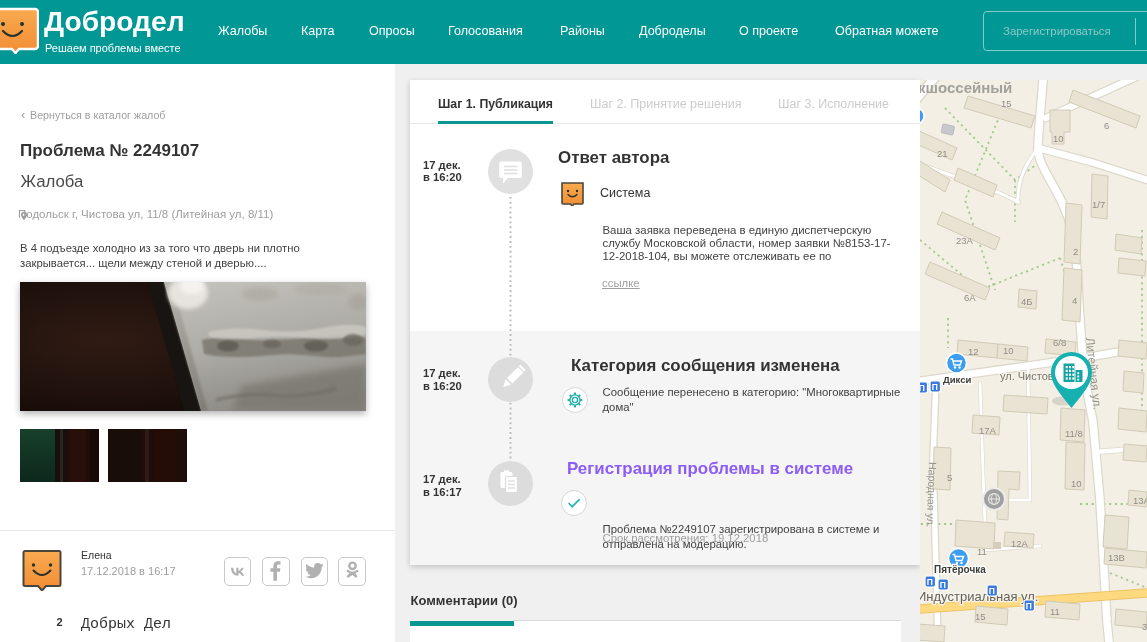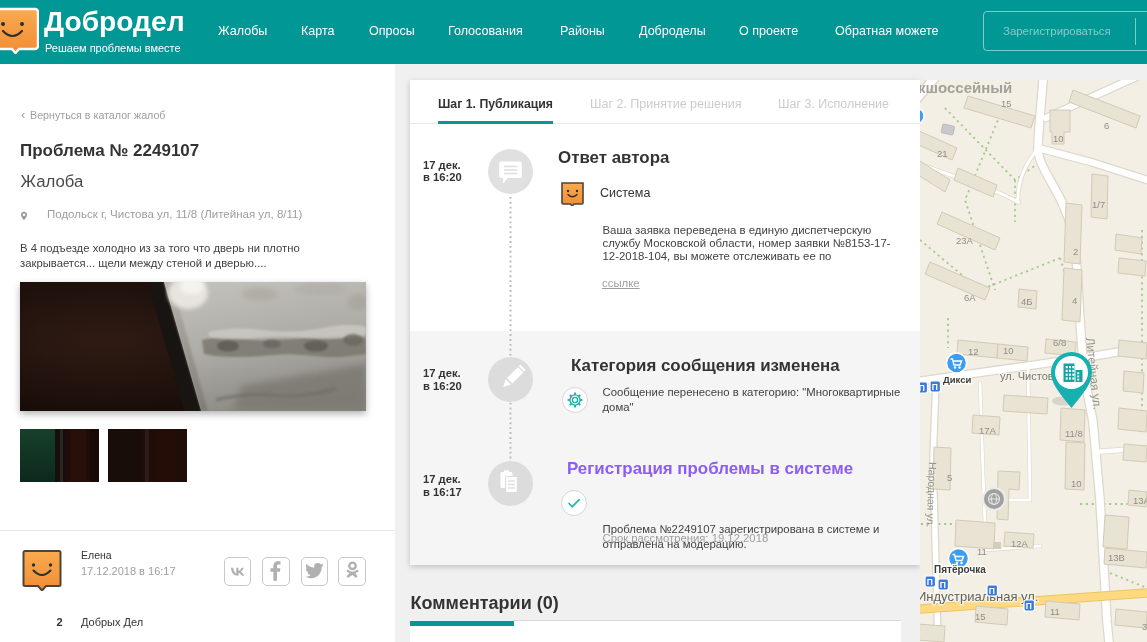--- a/index.html
+++ b/index.html
@@ -41,21 +41,21 @@
 <div class="abs" style="left:1135px;top:18px;width:1px;height:27px;background:rgba(255,255,255,0.5);"></div>
 
 <div class="abs" style="left:0;top:64px;width:395px;height:578px;background:#ffffff;"></div>
 <div class="abs" style="left:21px;top:107px;color:#9e9e9e;font-size:13px;">‹</div>
 <div class="abs" style="left:30px;top:108.5px;color:#9e9e9e;font-size:10.7px;">Вернуться в каталог жалоб</div>
 <div class="abs" style="left:20px;top:141px;color:#333;font-size:17px;font-weight:bold;">Проблема № 2249107</div>
 <div class="abs" style="left:20.5px;top:171.5px;color:#4a4a4a;font-size:16.8px;">Жалоба</div>
 <svg class="abs" style="left:20px;top:210px;" width="8" height="12" viewBox="0 0 11 13">
   <path d="M5.5 0.5 a4.2 4.2 0 0 1 4.2 4.2 c0 3.1 -4.2 7.6 -4.2 7.6 s-4.2 -4.5 -4.2 -7.6 a4.2 4.2 0 0 1 4.2 -4.2 z m0 2.4 a1.8 1.8 0 1 0 0 3.6 a1.8 1.8 0 0 0 0 -3.6 z" fill="#9e9e9e"></path>
 </svg>
-<div class="abs" style="left:47px;top:207.5px;color:#9e9e9e;font-size:11.5px;">Подольск г, Чистова ул, 11/8 (Литейная ул, 8/11)</div>
+<div class="abs" style="left:18px;top:207.5px;color:#9e9e9e;font-size:11.5px;">Подольск г, Чистова ул, 11/8 (Литейная ул, 8/11)</div>
 <div class="abs" style="left:20px;top:241px;width:310px;color:#424242;font-size:11.3px;line-height:14.7px;">В 4 подъезде холодно из за того что дверь ни плотно закрывается... щели между стеной и дверью....</div>
 
 <svg class="abs" style="left:20px;top:282px;box-shadow:0 3px 7px rgba(0,0,0,0.3);" width="346" height="129" viewBox="0 0 346 129">
   <defs>
     <radialGradient id="ph-door" cx="0.25" cy="0.45" r="0.75">
       <stop offset="0" stop-color="#301b14"></stop>
         <stop offset="0.55" stop-color="#20110c"></stop>
         <stop offset="1" stop-color="#100806"></stop>
     </radialGradient>
     <linearGradient id="ph-wall" x1="0.2" y1="0" x2="0.5" y2="1">
@@ -136,21 +136,21 @@
     <path d="M7.6 21V11.3h3.2l.5-3.8H7.6V5.1c0-1.1.3-1.8 1.9-1.8h2V-.1C11.1-.1 9.9-.2 8.6-.2c-2.9 0-4.9 1.8-4.9 5v2.7H.5v3.8h3.2V21z" fill="#b0b0b0"></path>
   </svg>
 <svg class="abs" style="left:304.5px;top:563px;" width="19" height="16" viewBox="0 0 20 17">
     <path d="M19.6 2c-.7.3-1.5.5-2.3.6.8-.5 1.5-1.3 1.8-2.2-.8.5-1.6.8-2.6 1A4 4 0 0 0 13.6.1a4 4 0 0 0-4 4c0 .3 0 .6.1.9A11.5 11.5 0 0 1 1.4.8a4 4 0 0 0-.5 2c0 1.4.7 2.6 1.8 3.4-.7 0-1.3-.2-1.8-.5v.1a4 4 0 0 0 3.2 4 4 4 0 0 1-1.8.1 4 4 0 0 0 3.8 2.8A8 8 0 0 1 0 14.4a11.4 11.4 0 0 0 6.2 1.8c7.4 0 11.4-6.1 11.4-11.4v-.5c.8-.6 1.5-1.3 2-2.2z" fill="#b0b0b0"></path>
   </svg>
 <svg class="abs" style="left:344.5px;top:561px;" width="15" height="21" viewBox="0 0 16 22">
     <path d="M8 2.6a2.2 2.2 0 1 1 0 4.4 2.2 2.2 0 0 1 0-4.4zM8 9.6a4.7 4.7 0 1 0 0-9.4 4.7 4.7 0 0 0 0 9.4zm3.1 3.1a8.8 8.8 0 0 0 2.7-1.1 1.3 1.3 0 0 0-1.4-2.2 6.2 6.2 0 0 1-8.8 0 1.3 1.3 0 1 0-1.4 2.2c.8.5 1.7.9 2.7 1.1l-2.6 2.6a1.3 1.3 0 0 0 1.9 1.9L8 14.6l2.8 2.6a1.3 1.3 0 0 0 1.9-1.9z" fill="#b0b0b0"></path>
   </svg>
 
 <div class="abs" style="left:56.5px;top:615.5px;color:#333;font-size:11px;font-weight:bold;">2</div>
-<div class="abs" style="left:81px;top:615.5px;color:#333;font-size:11px;">Добрых Дел</div>
+<div class="abs" style="left:81px;top:615.5px;color:#333;font-size:15px;font-family:Liberation Mono, monospace;">Добрых Дел</div>
 
 <div class="abs" style="left:410px;top:80px;width:510px;height:485px;background:#fff;box-shadow:0 2px 6px rgba(0,0,0,0.2);"></div>
 <div class="abs" style="left:410px;top:331px;width:510px;height:234px;background:#f5f5f5;"></div>
 <div class="abs" style="left:410px;top:123px;width:510px;height:1px;background:#e8e8e8;"></div>
 <div class="abs" style="left:438px;top:96.5px;color:#333;font-size:12.3px;font-weight:bold;">Шаг 1. Публикация</div>
 <div class="abs" style="left:438px;top:121px;width:115px;height:3px;background:#0a9794;"></div>
 <div class="abs" style="left:590px;top:96.5px;color:#ccc;font-size:12.5px;">Шаг 2. Принятие решения</div>
 <div class="abs" style="left:778px;top:96.5px;color:#ccc;font-size:12.5px;">Шаг 3. Исполнение</div>
 
 <svg class="abs" style="left:509px;top:192px;" width="3" height="270" viewBox="0 0 3 270">
@@ -223,21 +223,21 @@
 </svg>
 <div class="abs" style="left:558px;top:458.5px;color:#8b5cf6;font-size:16.9px;font-weight:bold;margin-left:9px;">Регистрация проблемы в системе</div>
 <svg class="abs" style="left:561px;top:490px;" width="26" height="26" viewBox="0 0 26 26">
   <circle cx="13" cy="13" r="12.5" fill="#fff" stroke="#d6d6d6" stroke-width="1"></circle>
   <path d="M8 13.5 l3.2 3.2 7 -7" fill="none" stroke="#2ab5b0" stroke-width="1.7" stroke-linecap="round"></path>
 </svg>
 <div class="abs" style="left:602.5px;top:490px;width:300px;color:#424242;font-size:11.35px;line-height:14.5px;margin-top:32px;">Проблема №2249107 зарегистрирована в системе и отправлена на модерацию.</div>
 <div class="abs" style="left:602.5px;top:531.5px;color:#9e9e9e;font-size:11.3px;">Срок рассмотрения: 19.12.2018</div>
 
 <div class="abs" style="left:410px;top:621px;width:491px;height:21px;background:#fff;"></div>
-<div class="abs" style="left:410.5px;top:593px;color:#333;font-size:18px;font-weight:bold;text-align:right;">Комментарии (0)</div>
+<div class="abs" style="left:410.5px;top:593px;color:#333;font-size:13px;font-weight:bold;text-align:right;">Комментарии (0)</div>
 <div class="abs" style="left:410px;top:621px;width:104px;height:4.5px;background:#0a9794;"></div>
 <div class="abs" style="left:513px;top:620px;width:388px;height:1px;background:#d9d9d9;"></div>
 
 <svg class="abs" style="left:920px;top:80px;" width="227" height="562" viewBox="0 0 227 562">
   <rect width="227" height="562" fill="#f3efe5"></rect>
 
   <g stroke="#a5cb8e" stroke-width="1.8" stroke-dasharray="2.2 3.6" fill="none">
     <path d="M25 28 L95 100 L120 82"></path>
     <path d="M80 35 L45 120 L75 210"></path>
     <path d="M0 160 L60 210 L140 178"></path>

